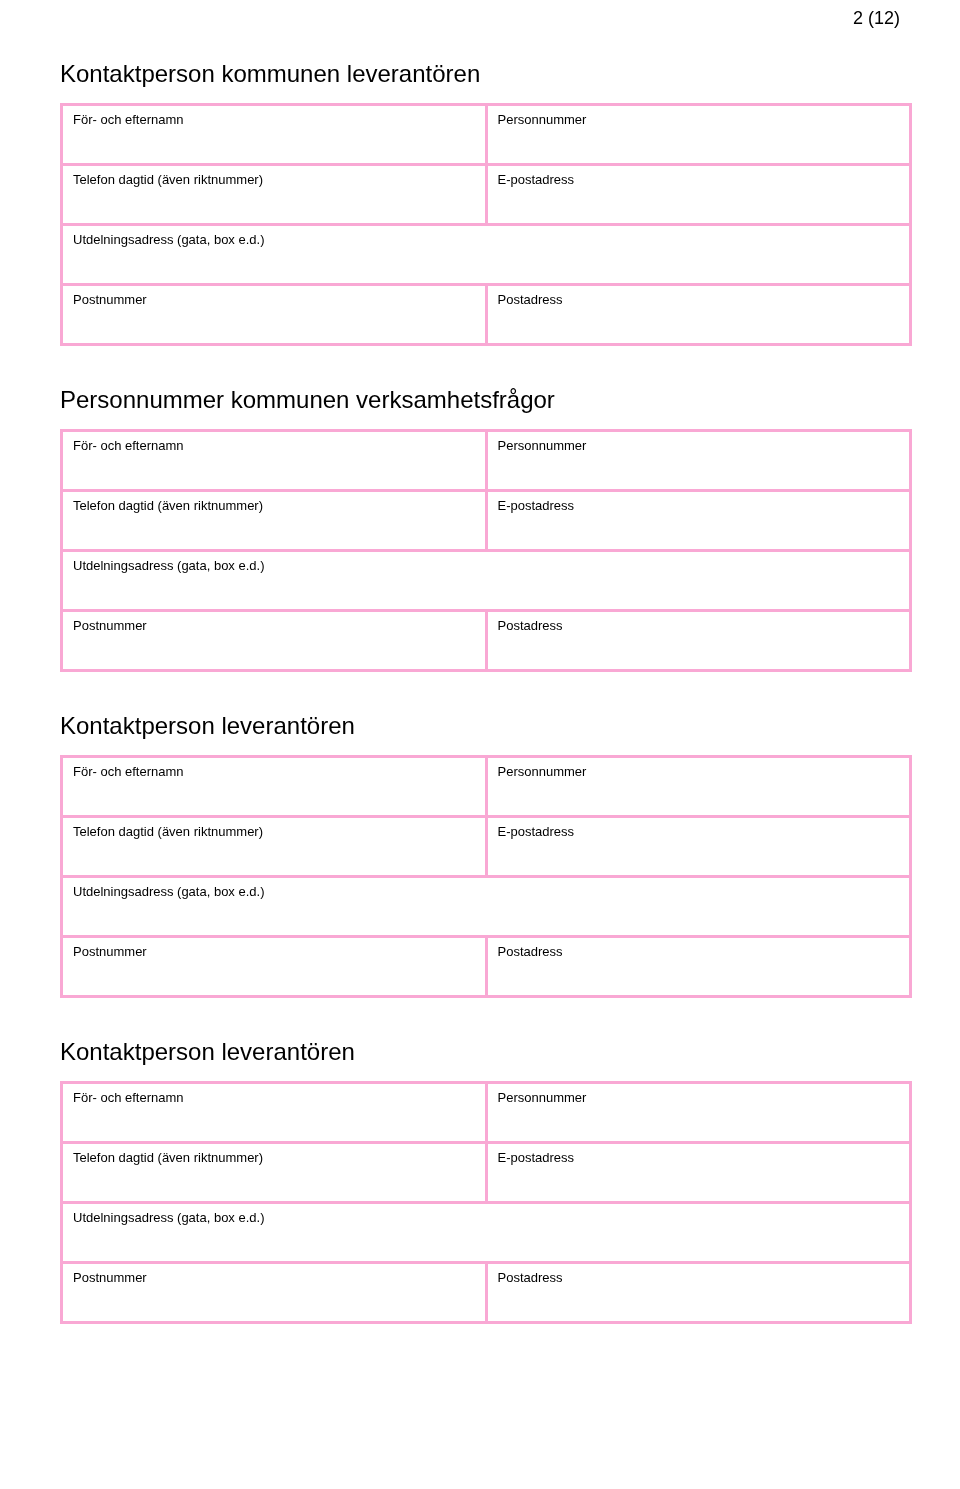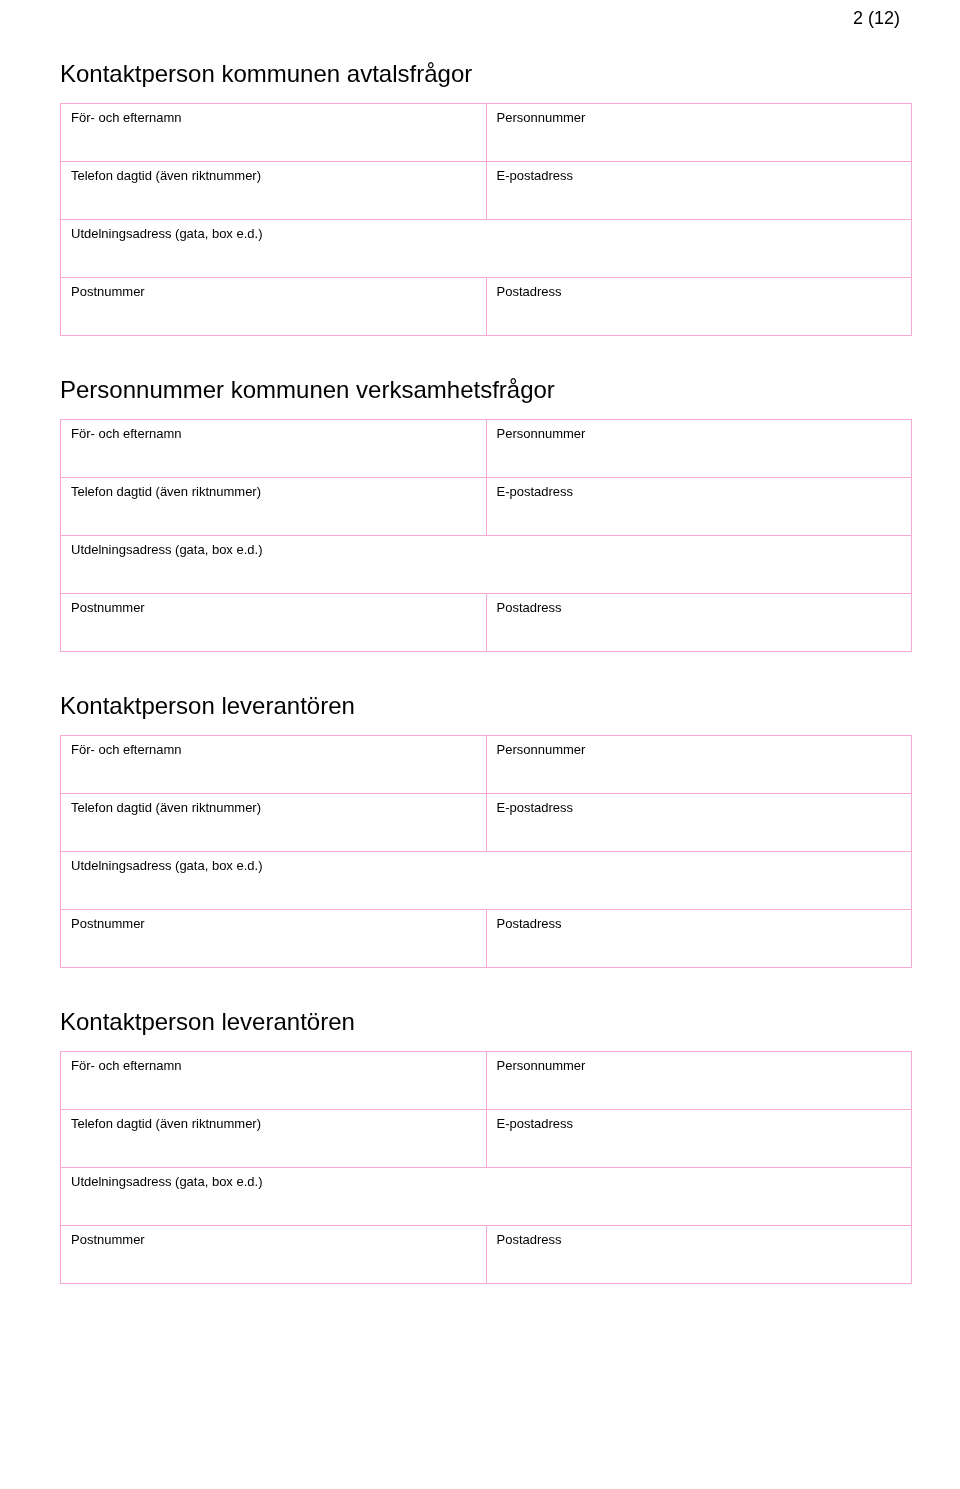--- a/index.html
+++ b/index.html
@@ -32,41 +32,41 @@
     font-size: 24px;
     font-weight: normal;
     margin-bottom: 15px;
     font-family: Arial, sans-serif;
   }
   .form-table {
     width: 100%;
     border-collapse: collapse;
   }
   .form-table td {
-    border: 1px solid #f9a8d4;
+    border: 3px solid #f9a8d4;
     padding: 6px 10px 36px 10px;
     vertical-align: top;
     font-size: 13px;
     color: #000000;
   }
   .form-table .full {
     width: 100%;
   }
   .form-table .half {
     width: 50%;
   }
 </style>
 </head>
 <body>
 
 <div class="page">
   <div class="page-number">2 (12)</div>
 
   <div class="section">
-    <div class="section-title">Kontaktperson kommunen avtalsfrågor</div>
+    <div class="section-title">Kontaktperson kommunen leverantören</div>
     <table class="form-table">
       <tbody>
           <tr>
         <td class="half">För- och efternamn</td>
         <td class="half">Personnummer</td>
       </tr>
       <tr>
         <td class="half">Telefon dagtid (även riktnummer)</td>
         <td class="half">E-postadress</td>
       </tr>

